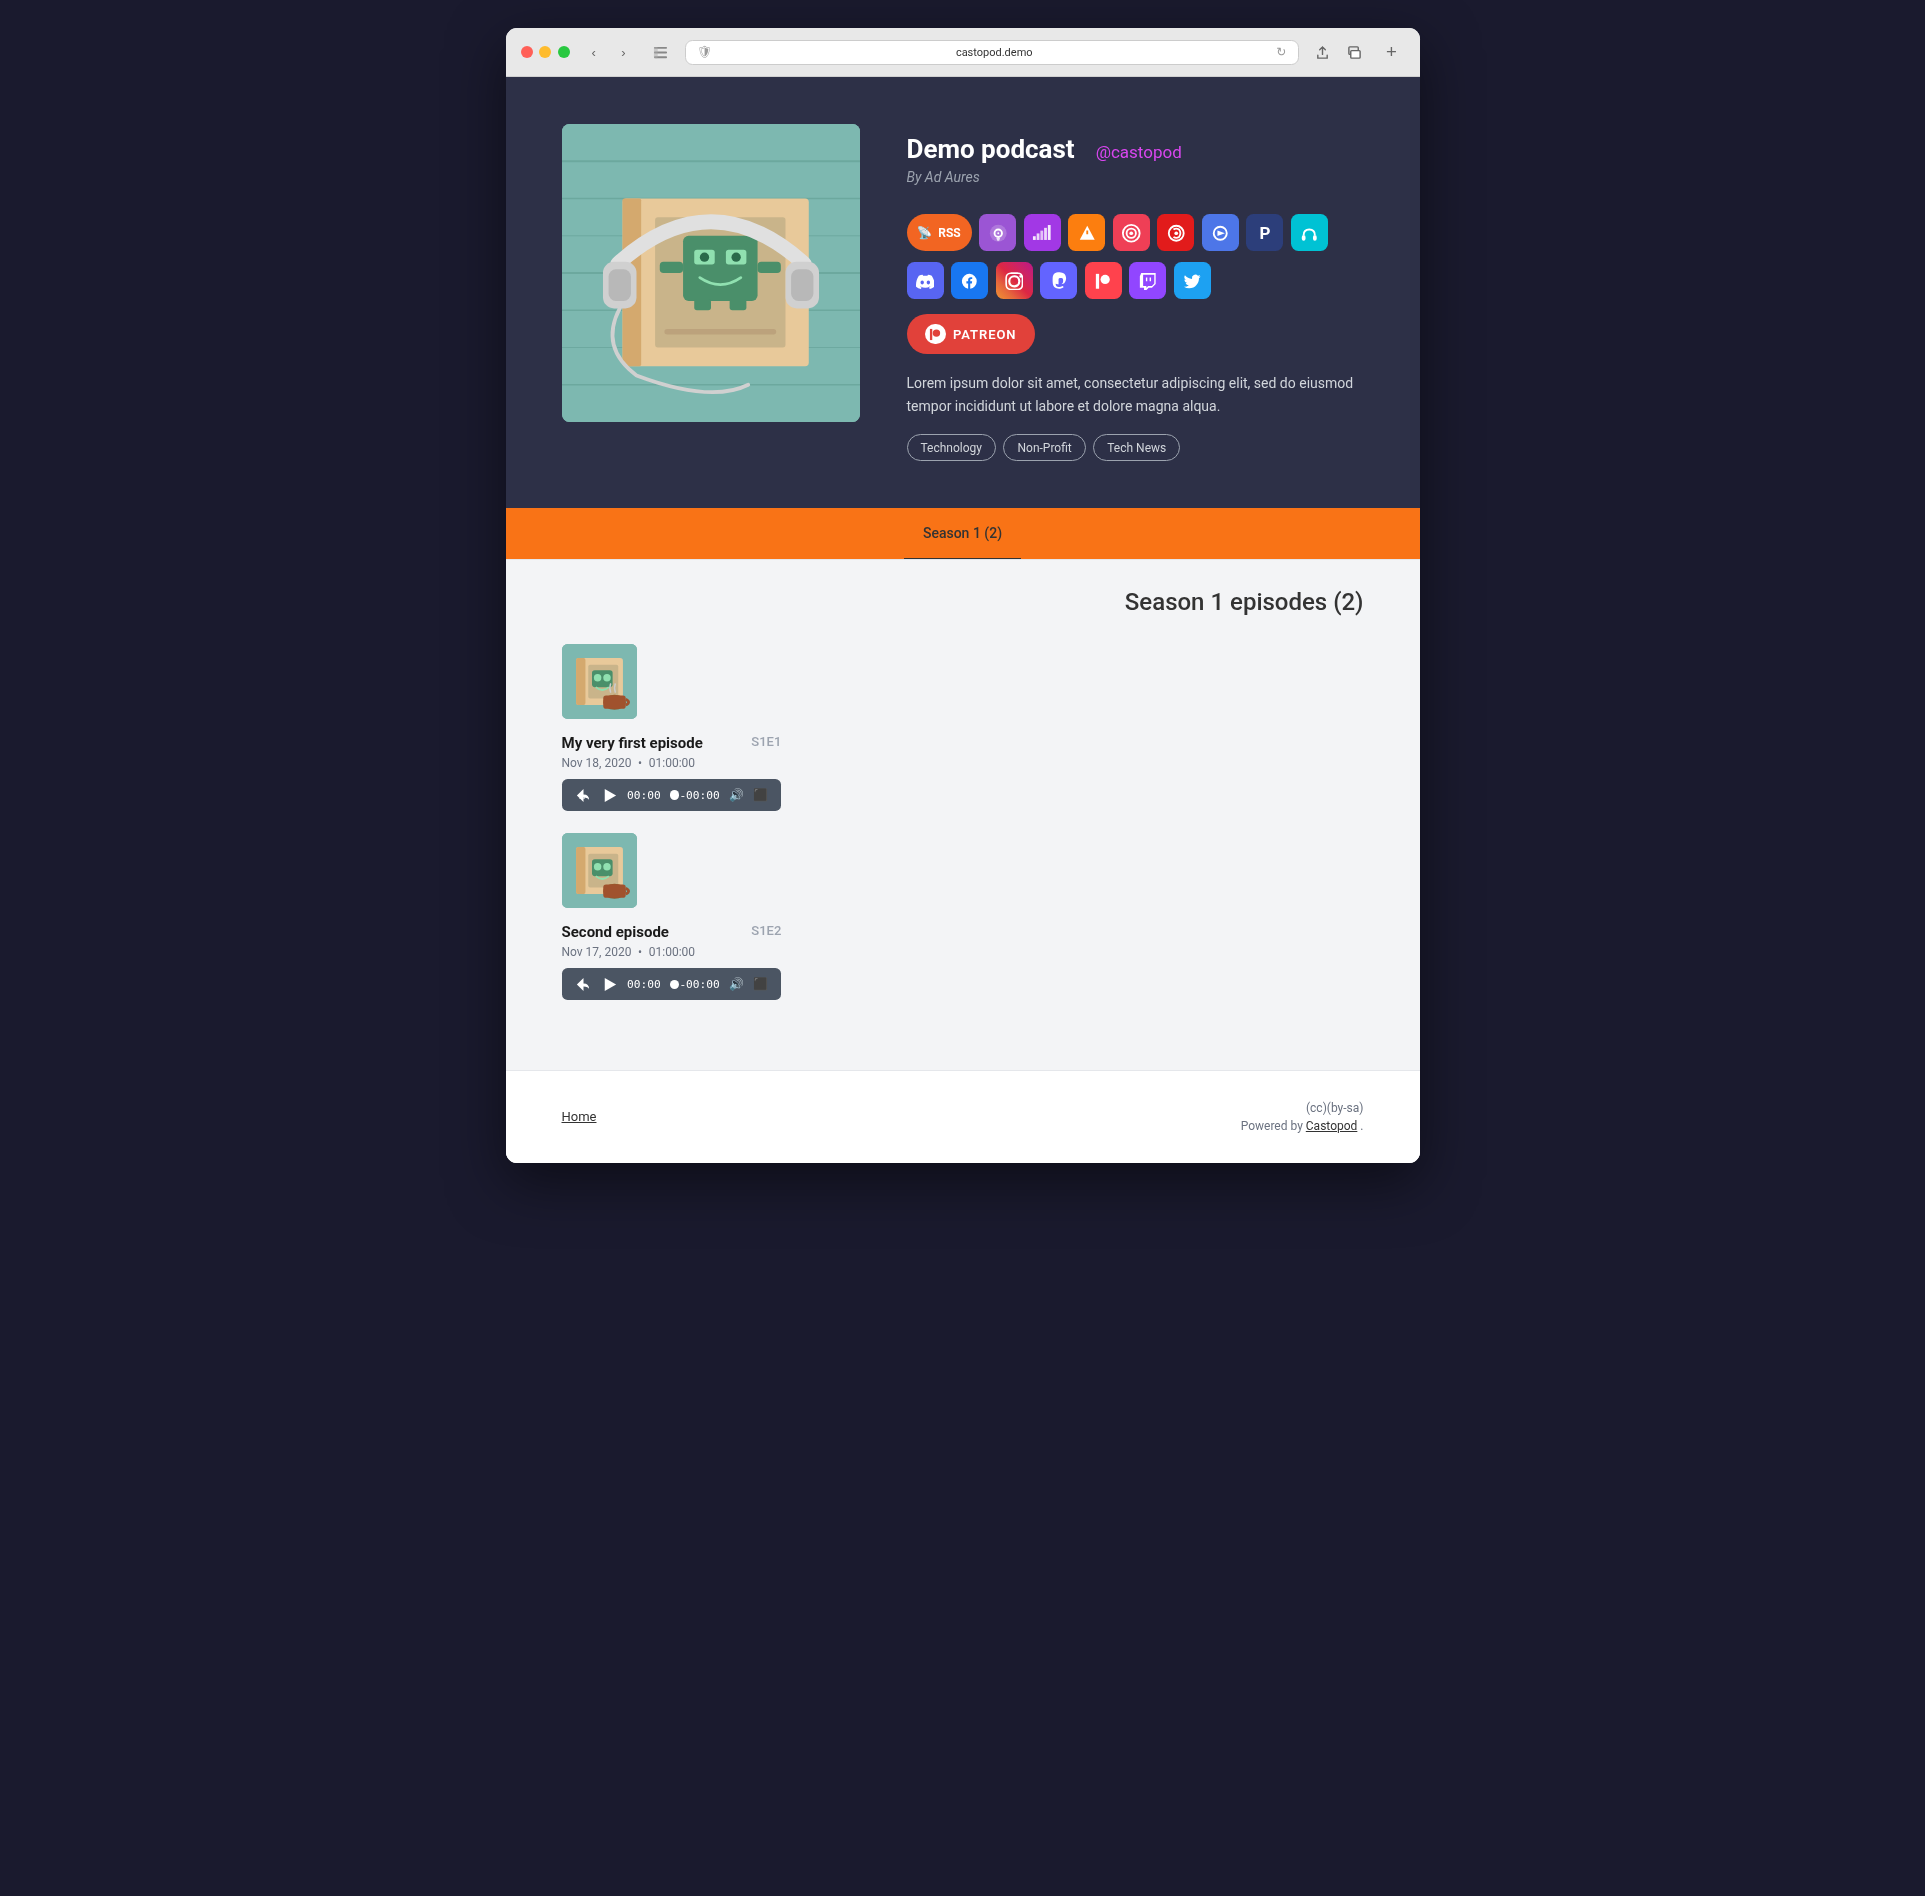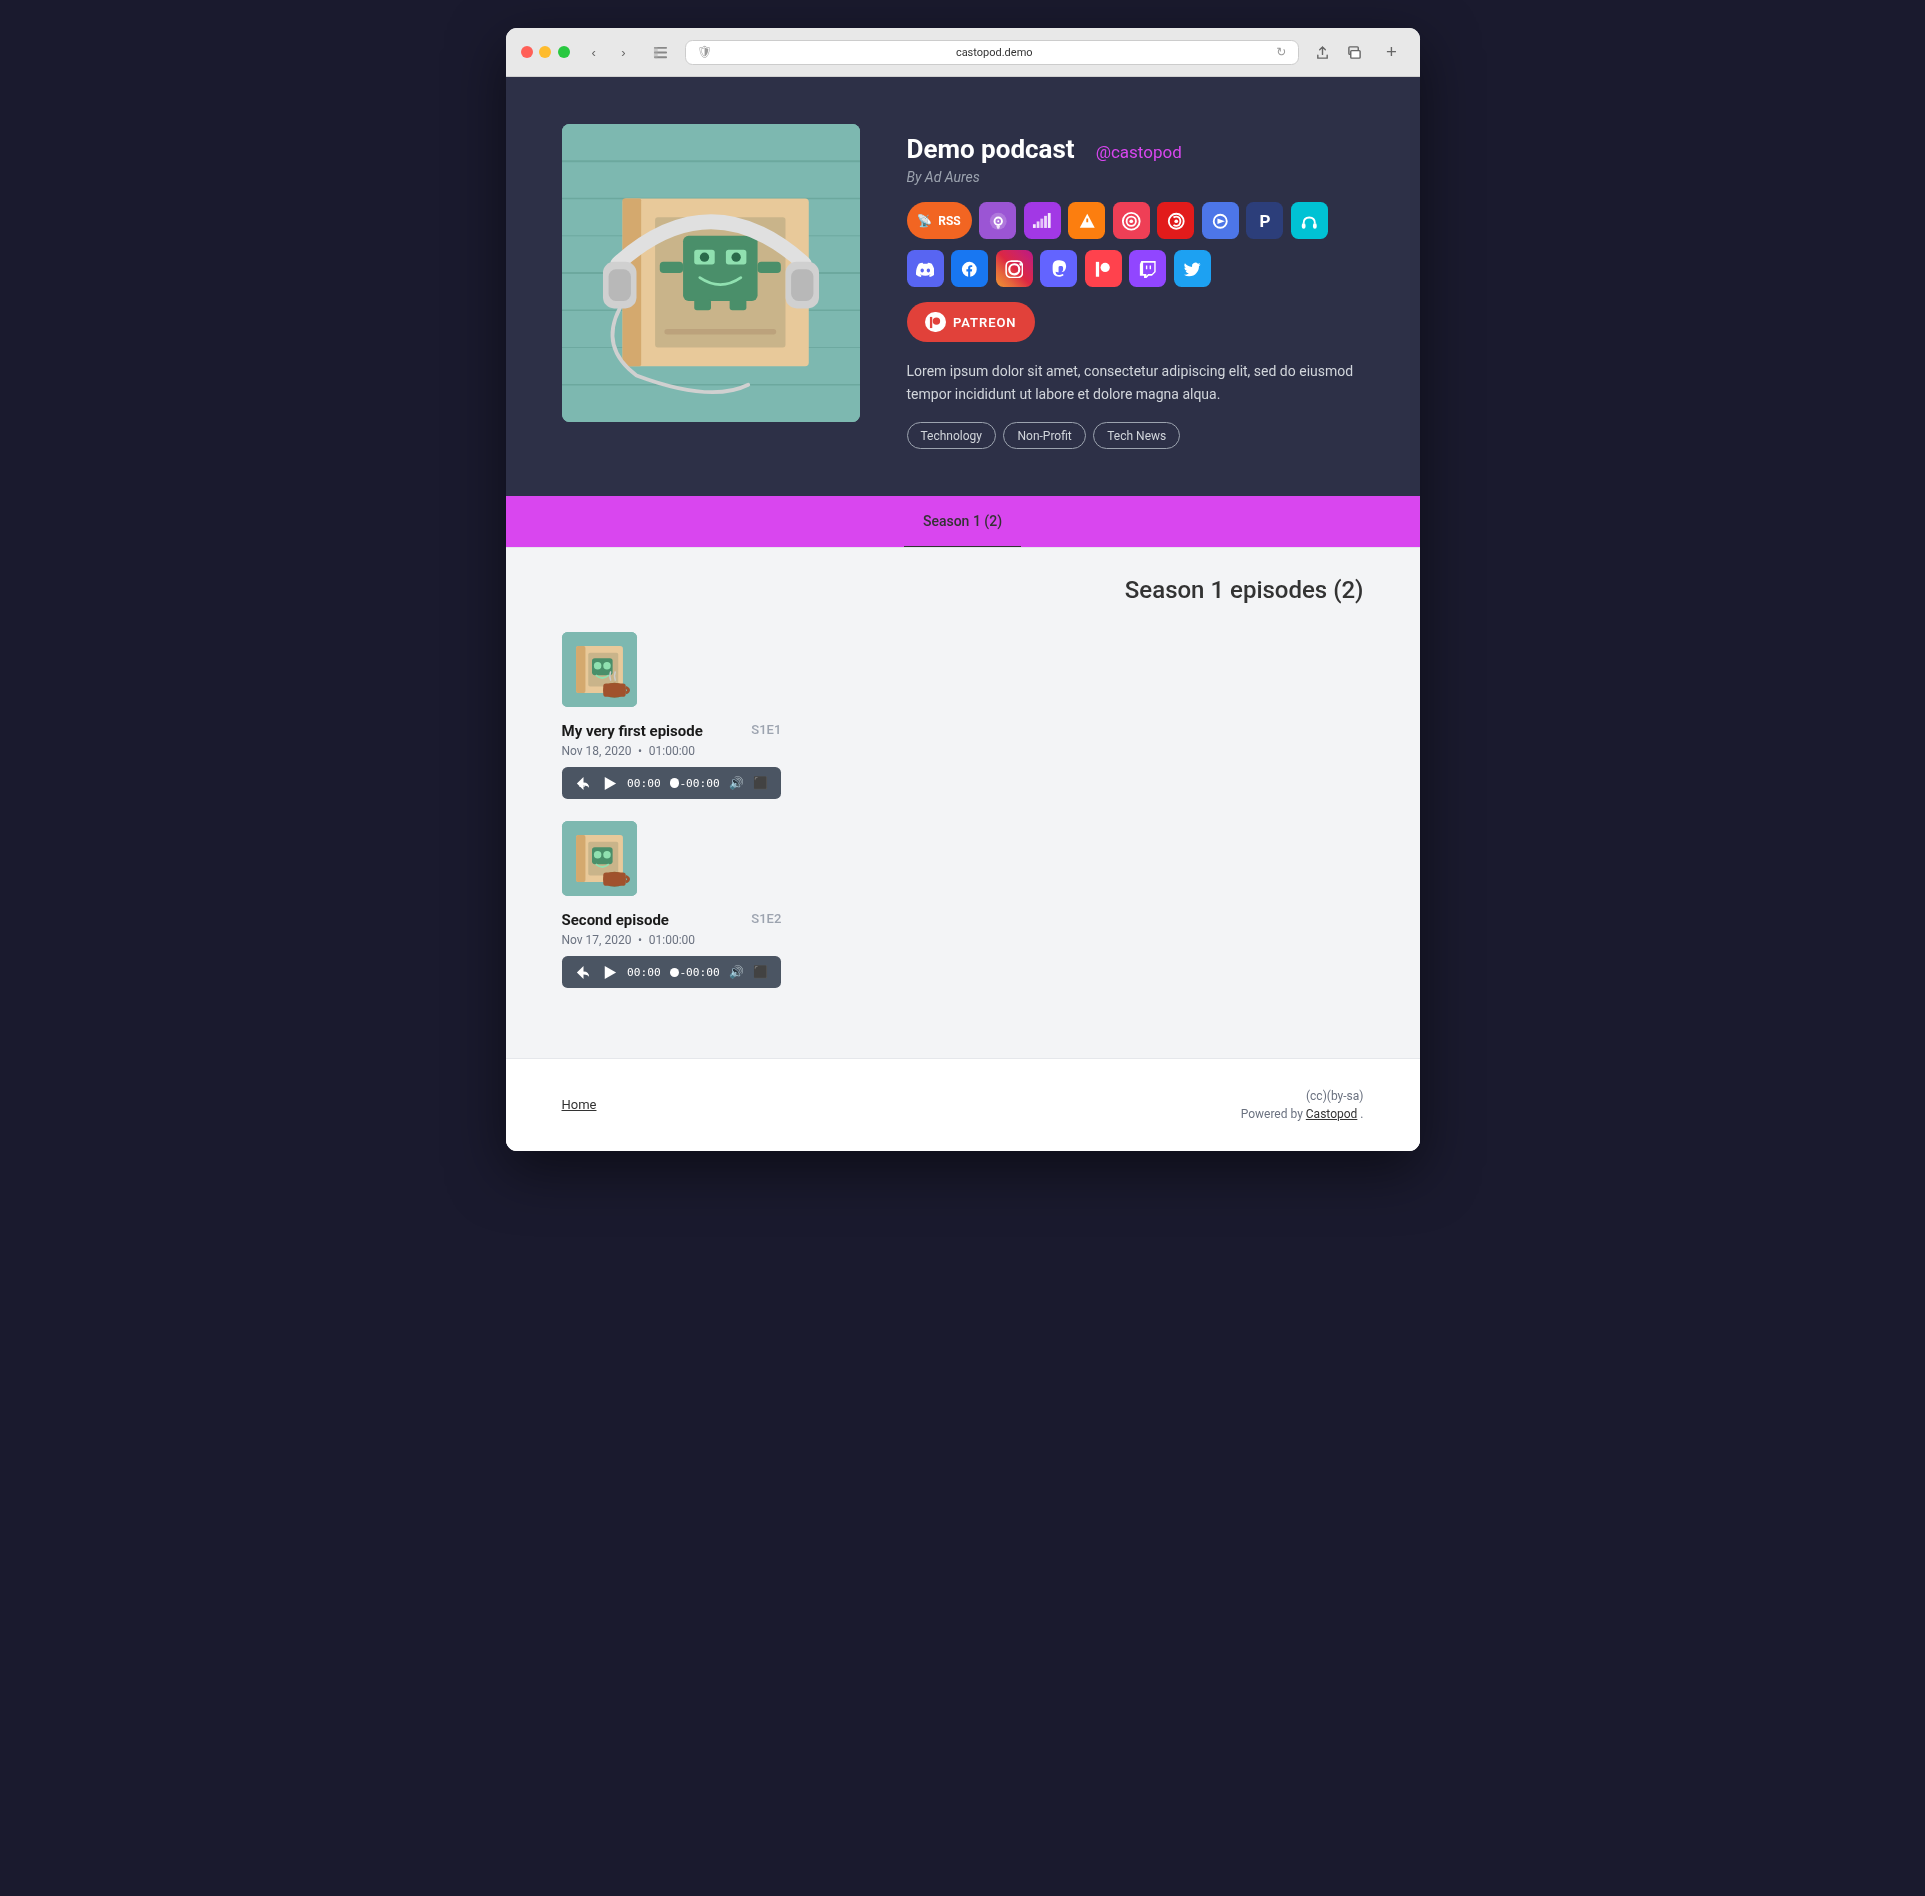--- a/index.html
+++ b/index.html
@@ -191,21 +191,21 @@
 
     .podcast-handle {
       font-size: 17px;
       color: #d946ef;
     }
 
     .podcast-author {
       font-size: 14px;
       color: #9ca3af;
       font-style: italic;
-      margin-bottom: 17px;
+      margin-bottom: 29px;
     }
 
     .platform-icons {
       display: flex;
       gap: 7.5px;
       flex-wrap: wrap;
       margin-bottom: 11.2px;
     }
 
     .platform-icon {
@@ -298,21 +298,21 @@
       padding: 5.6px 13px;
       border: 0.9px solid #9ca3af;
       border-radius: 18.6px;
       color: #d1d5db;
       font-size: 12px;
       cursor: pointer;
     }
 
     
     .seasons-section {
-      background: #d946ef;
+      background: #f97316;
       border-bottom: 0.9px solid #e5e7eb;
     }
 
     .seasons-tabs {
       display: flex;
       justify-content: center;
       padding: 0 37px;
     }
 
     .season-tab {

